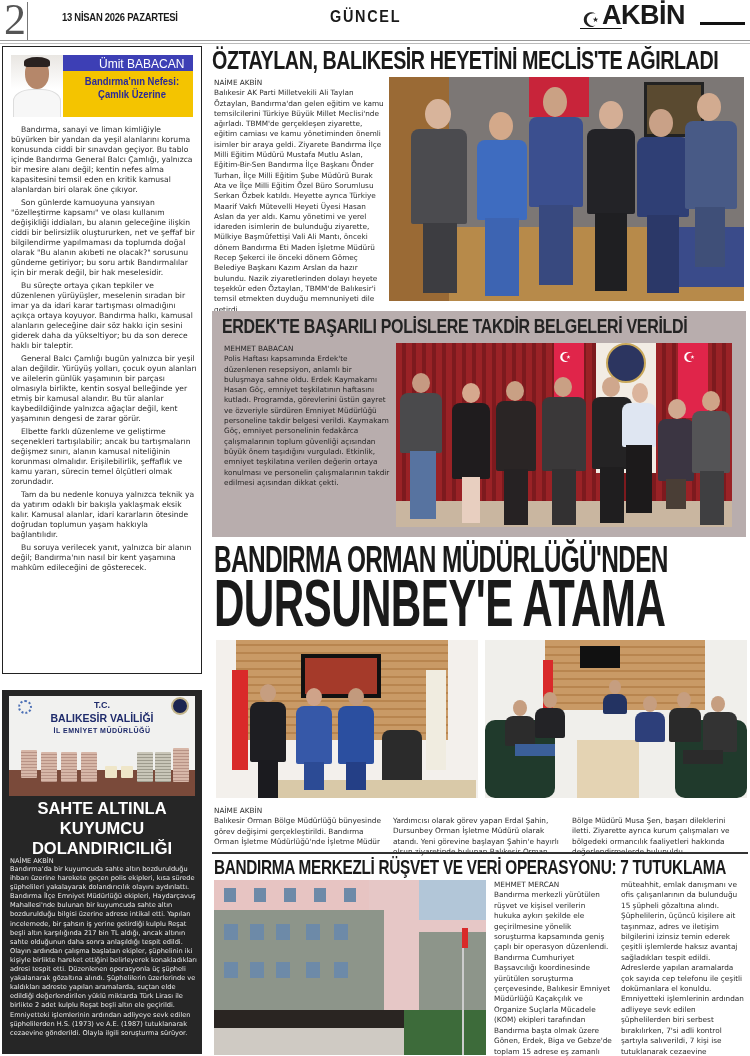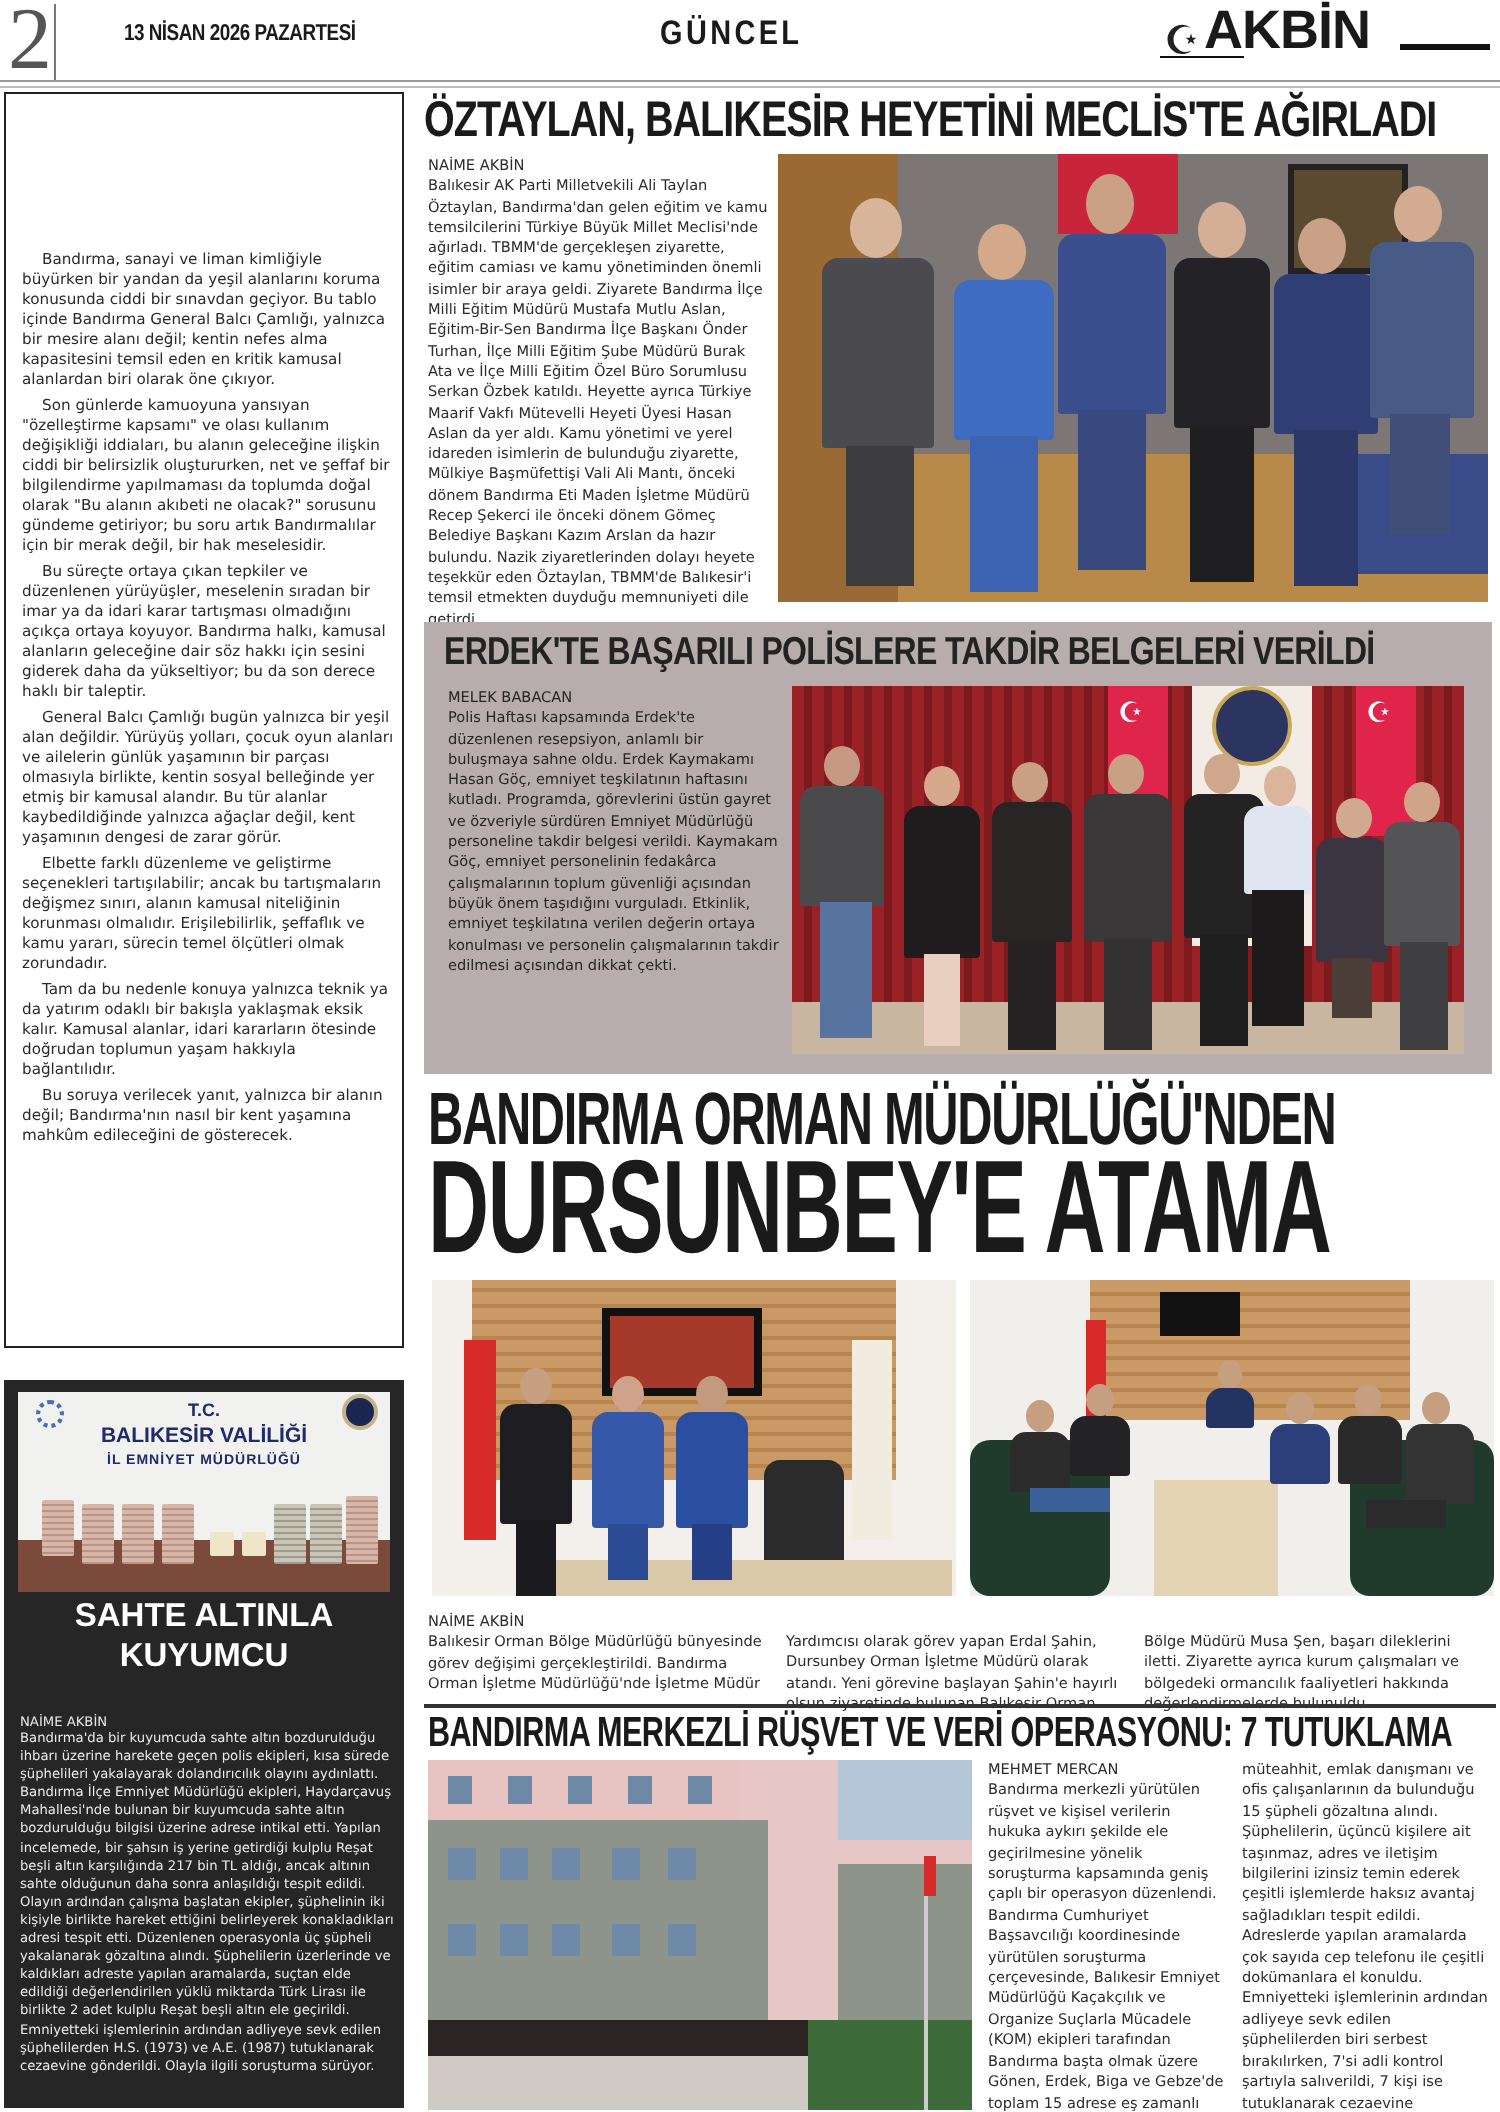--- a/index.html
+++ b/index.html
@@ -93,20 +93,34 @@
     <span class="logo-moon">☪</span>
     <span class="logo-text">AKBİN</span>
     <div class="logo-bar"></div>
     <div class="logo-under"></div>
   </div>
 </div>
 <div class="rule-top"></div>
 <div class="rule-top2"></div>
 
 <div class="col-box">
+  <div class="author-banner">
+    <div class="ab-blue"></div>
+    <div class="ab-yellow"></div>
+    <div class="ab-photo">
+      <div class="ab-body"></div>
+      <div class="ab-head"></div>
+      <div class="ab-hair"></div>
+    </div>
+    <div class="ab-name">Ümit BABACAN</div>
+    <div class="ab-title">
+      <div>Bandırma'nın Nefesi:</div>
+      <div>Çamlık Üzerine</div>
+    </div>
+  </div>
   <div class="col-body">
     <p>Bandırma, sanayi ve liman kimliğiyle büyürken bir yandan da yeşil alanlarını koruma konusunda ciddi bir sınavdan geçiyor. Bu tablo içinde Bandırma General Balcı Çamlığı, yalnızca bir mesire alanı değil; kentin nefes alma kapasitesini temsil eden en kritik kamusal alanlardan biri olarak öne çıkıyor.</p>
     <p>Son günlerde kamuoyuna yansıyan "özelleştirme kapsamı" ve olası kullanım değişikliği iddiaları, bu alanın geleceğine ilişkin ciddi bir belirsizlik oluştururken, net ve şeffaf bir bilgilendirme yapılmaması da toplumda doğal olarak "Bu alanın akıbeti ne olacak?" sorusunu gündeme getiriyor; bu soru artık Bandırmalılar için bir merak değil, bir hak meselesidir.</p>
     <p>Bu süreçte ortaya çıkan tepkiler ve düzenlenen yürüyüşler, meselenin sıradan bir imar ya da idari karar tartışması olmadığını açıkça ortaya koyuyor. Bandırma halkı, kamusal alanların geleceğine dair söz hakkı için sesini giderek daha da yükseltiyor; bu da son derece haklı bir taleptir.</p>
     <p>General Balcı Çamlığı bugün yalnızca bir yeşil alan değildir. Yürüyüş yolları, çocuk oyun alanları ve ailelerin günlük yaşamının bir parçası olmasıyla birlikte, kentin sosyal belleğinde yer etmiş bir kamusal alandır. Bu tür alanlar kaybedildiğinde yalnızca ağaçlar değil, kent yaşamının dengesi de zarar görür.</p>
     <p>Elbette farklı düzenleme ve geliştirme seçenekleri tartışılabilir; ancak bu tartışmaların değişmez sınırı, alanın kamusal niteliğinin korunması olmalıdır. Erişilebilirlik, şeffaflık ve kamu yararı, sürecin temel ölçütleri olmak zorundadır.</p>
     <p>Tam da bu nedenle konuya yalnızca teknik ya da yatırım odaklı bir bakışla yaklaşmak eksik kalır. Kamusal alanlar, idari kararların ötesinde doğrudan toplumun yaşam hakkıyla bağlantılıdır.</p>
     <p>Bu soruya verilecek yanıt, yalnızca bir alanın değil; Bandırma'nın nasıl bir kent yaşamına mahkûm edileceğini de gösterecek.</p>
   </div>
 </div>
@@ -125,20 +139,21 @@
     <div class="money" style="left:72px;"></div>
     <div class="money gold" style="left:96px;"></div>
     <div class="money gold" style="left:112px;"></div>
     <div class="money g" style="left:128px;"></div>
     <div class="money g" style="left:146px;"></div>
     <div class="money" style="left:164px;height:34px;top:52px;"></div>
   </div>
   <div class="dark-head">
     <div>SAHTE ALTINLA</div>
     <div>KUYUMCU</div>
+    <div>DOLANDIRICILIĞI</div>
   </div>
   <div class="dark-author">NAİME AKBİN</div>
   <div class="dark-body">Bandırma'da bir kuyumcuda sahte altın bozdurulduğu ihbarı üzerine harekete geçen polis ekipleri, kısa sürede şüphelileri yakalayarak dolandırıcılık olayını aydınlattı. Bandırma İlçe Emniyet Müdürlüğü ekipleri, Haydarçavuş Mahallesi'nde bulunan bir kuyumcuda sahte altın bozdurulduğu bilgisi üzerine adrese intikal etti. Yapılan incelemede, bir şahsın iş yerine getirdiği kulplu Reşat beşli altın karşılığında 217 bin TL aldığı, ancak altının sahte olduğunun daha sonra anlaşıldığı tespit edildi. Olayın ardından çalışma başlatan ekipler, şüphelinin iki kişiyle birlikte hareket ettiğini belirleyerek konakladıkları adresi tespit etti. Düzenlenen operasyonla üç şüpheli yakalanarak gözaltına alındı. Şüphelilerin üzerlerinde ve kaldıkları adreste yapılan aramalarda, suçtan elde edildiği değerlendirilen yüklü miktarda Türk Lirası ile birlikte 2 adet kulplu Reşat beşli altın ele geçirildi. Emniyetteki işlemlerinin ardından adliyeye sevk edilen şüphelilerden H.S. (1973) ve A.E. (1987) tutuklanarak cezaevine gönderildi. Olayla ilgili soruşturma sürüyor.</div>
 </div>
 
 <div class="h1-story">ÖZTAYLAN, BALIKESİR HEYETİNİ MECLİS'TE AĞIRLADI</div>
 <div class="s1-text">
   <div>NAİME AKBİN</div>
   <div>Balıkesir AK Parti Milletvekili Ali Taylan Öztaylan, Bandırma'dan gelen eğitim ve kamu temsilcilerini Türkiye Büyük Millet Meclisi'nde ağırladı. TBMM'de gerçekleşen ziyarette, eğitim camiası ve kamu yönetiminden önemli isimler bir araya geldi. Ziyarete Bandırma İlçe Milli Eğitim Müdürü Mustafa Mutlu Aslan, Eğitim-Bir-Sen Bandırma İlçe Başkanı Önder Turhan, İlçe Milli Eğitim Şube Müdürü Burak Ata ve İlçe Milli Eğitim Özel Büro Sorumlusu Serkan Özbek katıldı. Heyette ayrıca Türkiye Maarif Vakfı Mütevelli Heyeti Üyesi Hasan Aslan da yer aldı. Kamu yönetimi ve yerel idareden isimlerin de bulunduğu ziyarette, Mülkiye Başmüfettişi Vali Ali Mantı, önceki dönem Bandırma Eti Maden İşletme Müdürü Recep Şekerci ile önceki dönem Gömeç Belediye Başkanı Kazım Arslan da hazır bulundu. Nazik ziyaretlerinden dolayı heyete teşekkür eden Öztaylan, TBMM'de Balıkesir'i temsil etmekten duyduğu memnuniyeti dile getirdi.</div>
 </div>
@@ -177,21 +192,21 @@
   <div class="fig" style="left:296px;top:16px;">
     <div class="h" style="left:12px;top:0;width:24px;height:28px;background:#d2ab90;"></div>
     <div class="b" style="left:0;top:28px;width:52px;height:88px;background:#485a86;"></div>
     <div class="l" style="left:10px;top:114px;width:30px;height:60px;background:#3f4f78;"></div>
   </div>
 </div>
 
 <div class="s2-box">
   <div class="h2-story">ERDEK'TE BAŞARILI POLİSLERE TAKDİR BELGELERİ VERİLDİ</div>
   <div class="s2-text">
-    <div>MELEK BABACAN</div>
+    <div>MEHMET BABACAN</div>
     <div>Polis Haftası kapsamında Erdek'te düzenlenen resepsiyon, anlamlı bir buluşmaya sahne oldu. Erdek Kaymakamı Hasan Göç, emniyet teşkilatının haftasını kutladı. Programda, görevlerini üstün gayret ve özveriyle sürdüren Emniyet Müdürlüğü personeline takdir belgesi verildi. Kaymakam Göç, emniyet personelinin fedakârca çalışmalarının toplum güvenliği açısından büyük önem taşıdığını vurguladı. Etkinlik, emniyet teşkilatına verilen değerin ortaya konulması ve personelin çalışmalarının takdir edilmesi açısından dikkat çekti.</div>
   </div>
   <div class="photo s2-photo">
     <div style="position:absolute;left:0;top:0;width:336px;height:184px;background:repeating-linear-gradient(90deg,#9a2226 0 6px,#7d1a1e 6px 10px);"></div>
     <div style="position:absolute;left:158px;top:0;width:30px;height:60px;background:#e0254a;"></div>
     <div style="position:absolute;left:163px;top:6px;color:#fff;font-size:14px;">☪</div>
     <div style="position:absolute;left:200px;top:0;width:60px;height:130px;background:#f2ece4;"></div>
     <div style="position:absolute;left:210px;top:0;width:40px;height:40px;border-radius:50%;background:#2c3560;border:2px solid #c9a85a;"></div>
     <div style="position:absolute;left:282px;top:0;width:30px;height:75px;background:#e0254a;"></div>
     <div style="position:absolute;left:287px;top:6px;color:#fff;font-size:14px;">☪</div>

